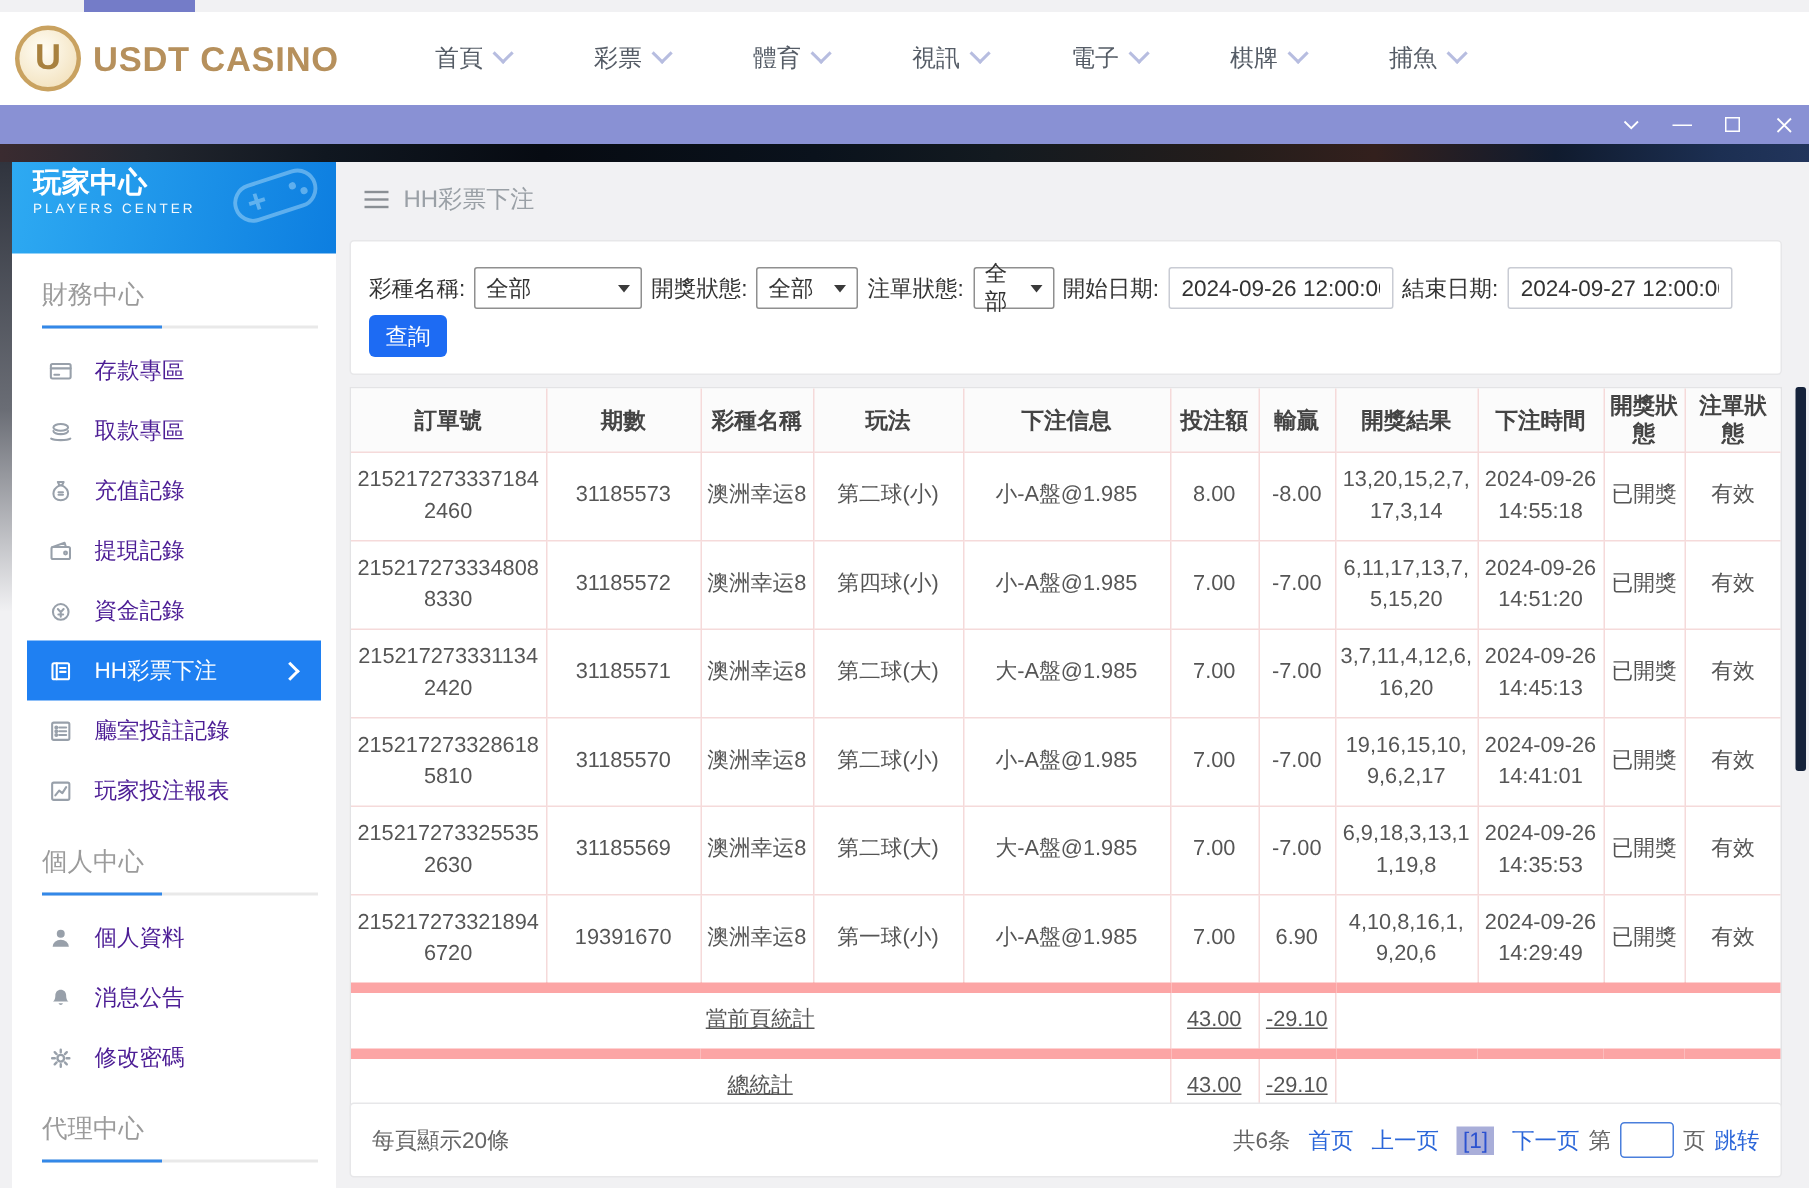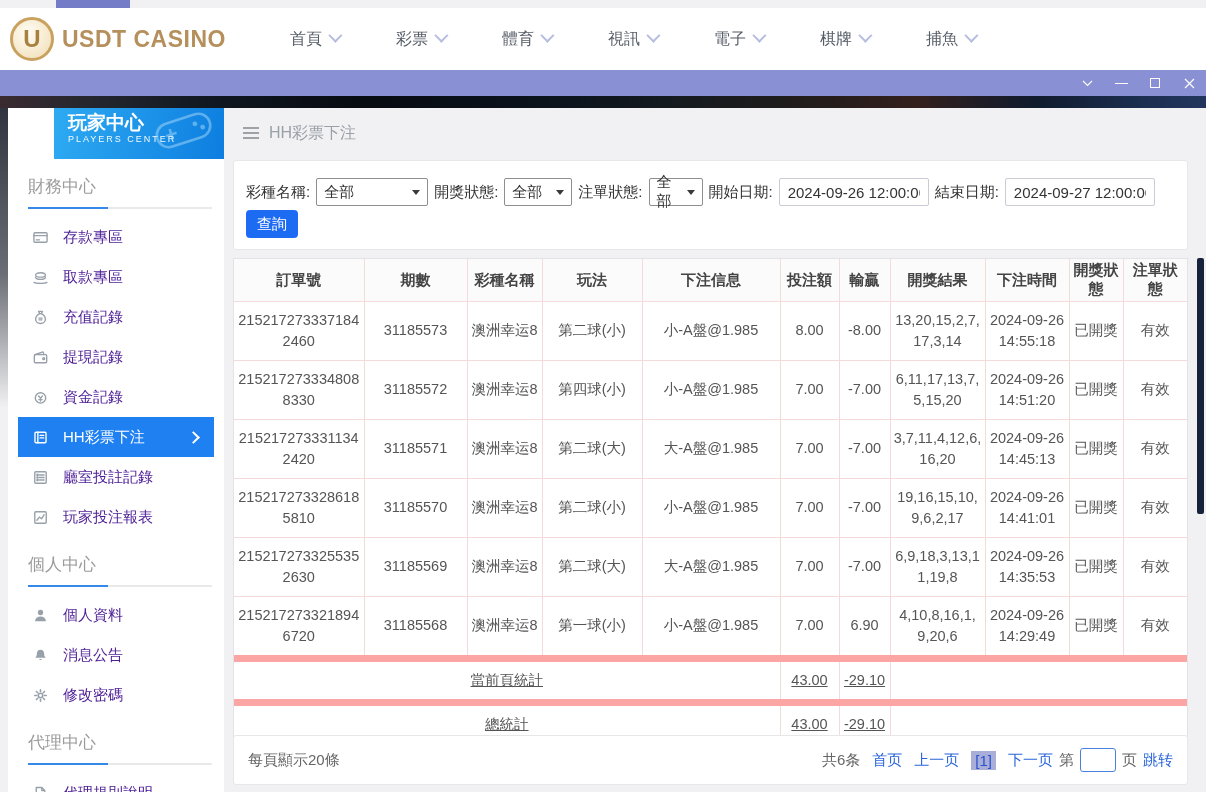--- a/index.html
+++ b/index.html
@@ -25,21 +25,21 @@
   .win-btn{width:34px;height:26px;display:flex;align-items:center;justify-content:center;color:#fff;cursor:pointer;}
   .win-min{width:13px;border-top:1.5px solid #fff;display:block;}
   .win-max{width:10px;height:10px;border:1.4px solid #fff;display:block;box-sizing:border-box;}
   
   .photo-strip{position:absolute;left:0;top:96px;width:1206px;height:12px;
     background:linear-gradient(90deg,#3a2b30 0%,#23262e 8%,#101720 18%,#070b12 30%,#0a121c 45%,#131a20 55%,#241d1b 68%,#33201d 76%,#101b2e 86%,#1c2f52 95%,#22355c 100%);}
   .left-sliver{position:absolute;left:0;top:108px;width:8px;height:300px;
     background:linear-gradient(180deg,#30343e 0%,#6a6d75 55%,#f1f1f3 100%);}
   
   .sidebar{position:absolute;left:8px;top:108px;width:216px;height:684px;background:#fff;}
-  .side-header{height:51px;background:linear-gradient(100deg,#2eaaf2 0%,#0d7ee0 100%);color:#fff;padding:4px 0 0 14px;box-sizing:border-box;position:relative;overflow:hidden;margin-left:46px;}
+  .side-header{height:61px;background:linear-gradient(100deg,#2eaaf2 0%,#0d7ee0 100%);color:#fff;padding:4px 0 0 14px;box-sizing:border-box;position:relative;overflow:hidden;}
   .side-header-title{font-size:19px;font-weight:bold;line-height:22px;}
   .side-header-sub{font-size:9px;letter-spacing:2px;opacity:.95;}
   .pad-decor{position:absolute;right:6px;top:2px;transform:rotate(-18deg);opacity:.4;}
   .side-section-title{font-size:17px;color:#9b9b9b;padding:16px 0 9px 20px;}
   .side-divider{height:2px;background:#e9e9e9;margin:0 12px 8px 20px;position:relative;}
   .side-divider::before{content:"";position:absolute;left:0;top:0;width:80px;height:2px;background:#3388e8;}
   .menu-item{height:40px;display:flex;align-items:center;margin:0 10px;padding:0 10px 0 14px;gap:14px;font-size:15px;color:#4c1d95;cursor:pointer;position:relative;}
   .menu-item .mi-icon{color:#98a0aa;display:flex;align-items:center;}
   .menu-item.active{background:#1f80f2;color:#fff;}
   .menu-item.active .mi-icon{color:#fff;}
@@ -412,21 +412,21 @@
         <td>大-A盤@1.985</td>
         <td>7.00</td>
         <td>-7.00</td>
         <td class="c-result">6,9,18,3,13,11,19,8</td>
         <td>2024-09-26 14:35:53</td>
         <td>已開獎</td>
         <td>有效</td>
       </tr>
       <tr>
         <td class="c-order">2152172733218946720</td>
-        <td>31185568</td>
+        <td>19391670</td>
         <td>澳洲幸运8</td>
         <td>第一球(小)</td>
         <td>小-A盤@1.985</td>
         <td>7.00</td>
         <td>6.90</td>
         <td class="c-result">4,10,8,16,1,9,20,6</td>
         <td>2024-09-26 14:29:49</td>
         <td>已開獎</td>
         <td>有效</td>
       </tr>

